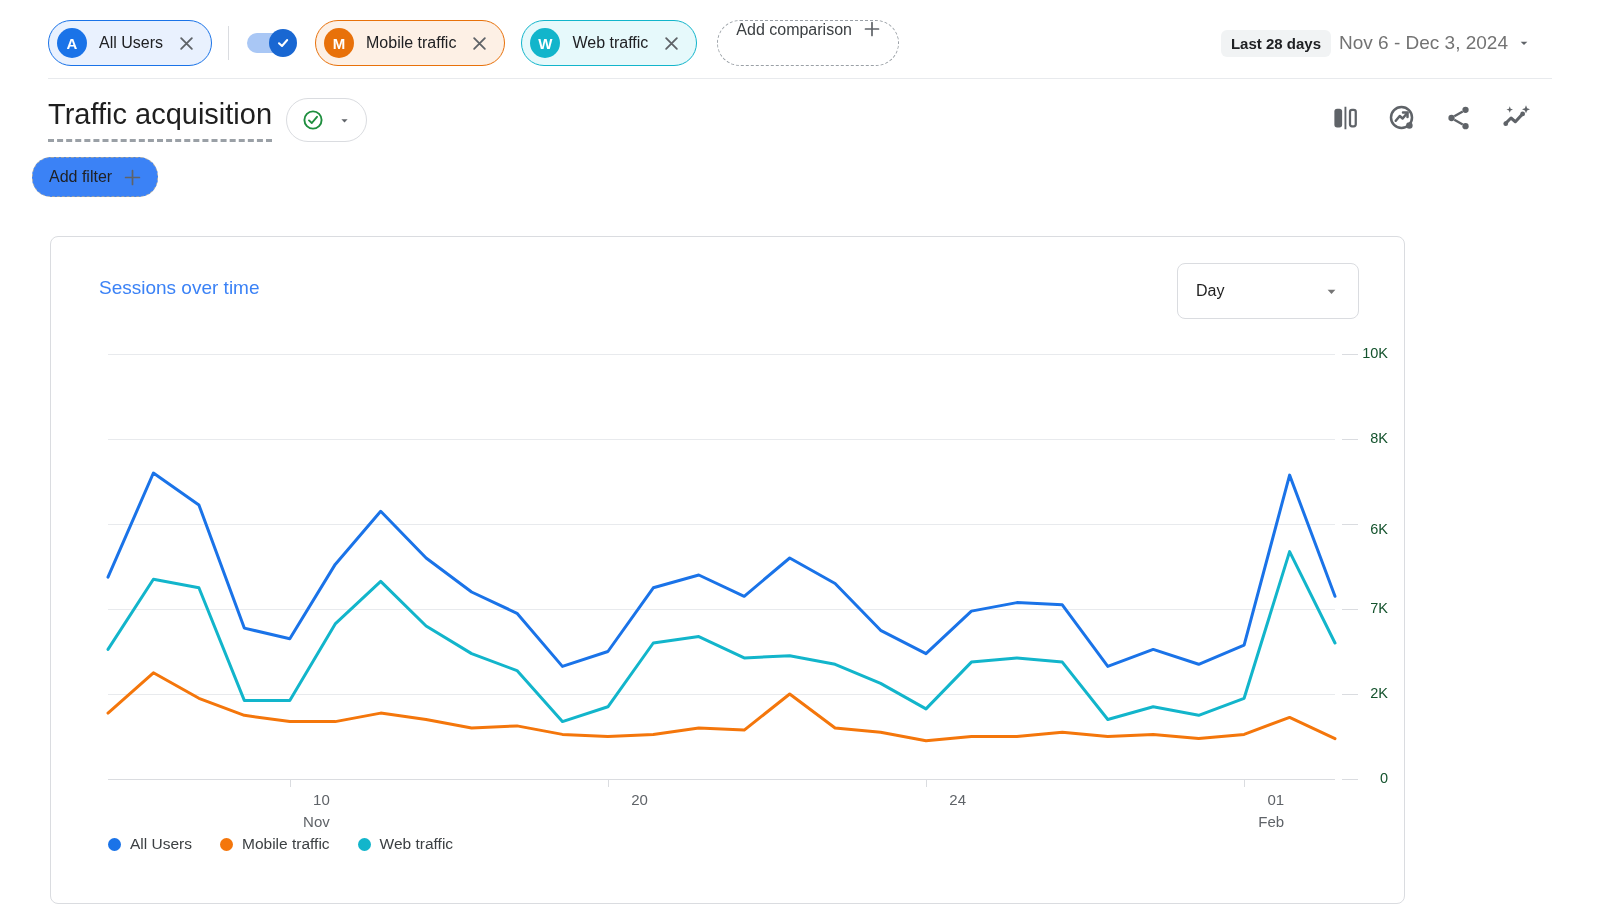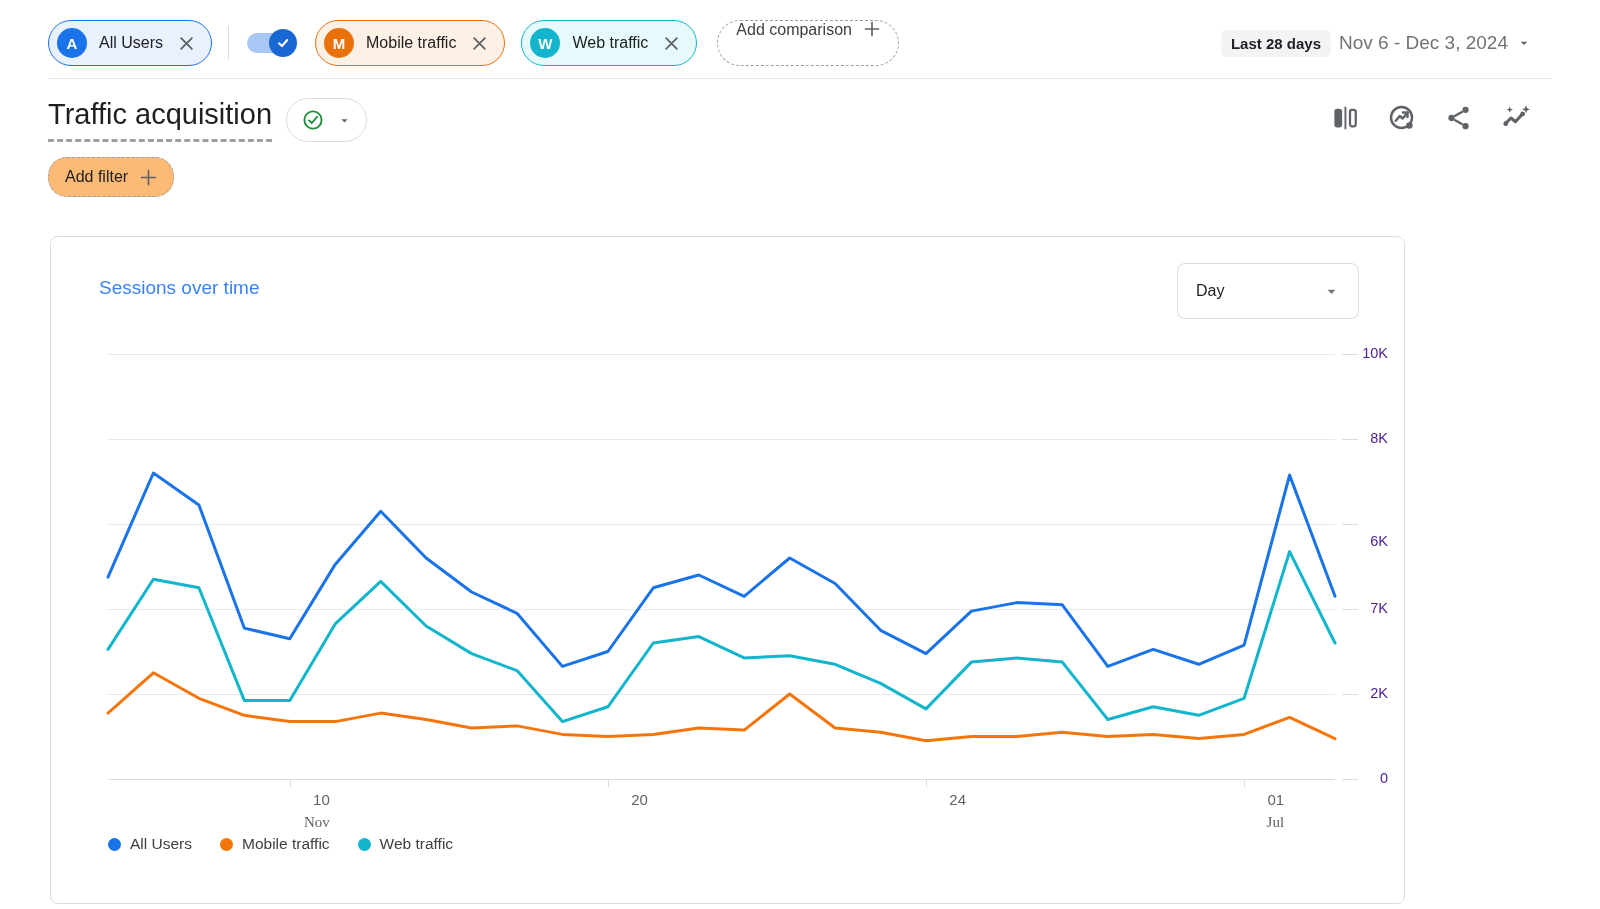--- a/index.html
+++ b/index.html
@@ -27,38 +27,38 @@
   .gap16{margin-left:16px;}
   .date-block{margin-left:auto;display:flex;align-items:center;gap:8px;}
   .date-preset{background:#f1f3f4;border-radius:6px;padding:5px 10px;font-size:15px;font-weight:700;color:#202124;}
   .date-range{font-size:19px;color:#737373;}
   .topbar-divider{position:absolute;left:48px;right:48px;top:78px;height:1px;background:#e8eaed;}
   .report-title-row{position:absolute;left:48px;top:96px;display:flex;align-items:flex-start;gap:14px;text-align:right;}
   .report-title{font-size:29px;font-weight:400;color:#1f1f1f;margin:0;padding-bottom:7px;
     border-bottom:3px dashed #9aa0a6;line-height:36px;}
   .status-pill{display:flex;align-items:center;gap:12px;border:1px solid #dadce0;border-radius:22px;
     padding:0 14px;height:42px;background:#fff;cursor:pointer;margin-top:2px;}
-  .add-filter{position:absolute;left:48px;top:157px;display:inline-flex;align-items:center;gap:12px;
-    border:1px dashed #9aa0a6;border-radius:19px;padding:0 16px;height:38px;font-size:16px;color:#202124;cursor:pointer;background:#fdba74;}
+  .add-filter{position:absolute;left:32px;top:157px;display:inline-flex;align-items:center;gap:12px;
+    border:1px dashed #9aa0a6;border-radius:19px;padding:0 16px;height:38px;font-size:16px;color:#202124;cursor:pointer;background:#3b82f6;}
   .header-actions{position:absolute;right:68px;top:102px;display:flex;gap:25px;}
   .icon-btn{width:32px;height:32px;display:flex;align-items:center;justify-content:center;cursor:pointer;}
   .card{position:absolute;left:50px;top:236px;width:1355px;height:668px;border:1px solid #dadce0;
     border-radius:8px;background:#fff;box-sizing:border-box;}
   .chart-title{position:absolute;left:48px;top:40px;font-size:19px;color:#3b82f6;}
   .granularity{position:absolute;left:1126px;top:26px;width:182px;height:56px;border:1px solid #dadce0;
     border-radius:8px;display:flex;align-items:center;justify-content:space-between;padding:0 18px;
     box-sizing:border-box;font-size:16px;color:#1f1f1f;cursor:pointer;background:#fff;}
   .chart-area{position:absolute;left:0;top:100px;width:1354px;height:560px;}
   .gridline{position:absolute;left:57px;width:1227px;height:1px;background:#e8eaed;}
   .gridline.zero{background:#dadce0;}
   .ytick-mark{position:absolute;left:1291px;width:16px;height:1px;background:#dadce0;}
-  .ytick-label{position:absolute;left:1270px;width:67px;text-align:right;font-size:14.5px;color:#4c1d95;}
+  .ytick-label{position:absolute;left:1270px;width:67px;text-align:right;font-size:14.5px;color:#14532d;}
   .xtick-mark{position:absolute;top:442px;width:1px;height:8px;background:#dadce0;}
   .xtick-label{position:absolute;top:452px;width:80px;text-align:right;font-size:15px;color:#5f6368;line-height:22px;}
-  .xsub{display:block;font-family:Liberation Serif, serif;}
+  .xsub{display:block;}
   svg.series-svg{position:absolute;left:0;top:0;width:1354px;height:560px;}
   .chart-legend{position:absolute;left:57px;top:498px;display:flex;gap:28px;align-items:center;
     font-size:15.5px;color:#3c4043;}
   .legend-item{display:flex;align-items:center;cursor:pointer;}
   .legend-dot{width:13px;height:13px;border-radius:50%;display:inline-block;margin-right:9px;}
 </style>
 </head>
 <body>
 
 <div class="topbar">
@@ -191,35 +191,35 @@
         <div class="ytick-mark" style="top:442px"></div>
         <div class="ytick-label" style="top:433px">0</div>
         <div class="gridline" style="top:357px"></div>
         <div class="ytick-mark" style="top:357px"></div>
         <div class="ytick-label" style="top:348px">2K</div>
         <div class="gridline" style="top:272px"></div>
         <div class="ytick-mark" style="top:272px"></div>
         <div class="ytick-label" style="top:263px">7K</div>
         <div class="gridline" style="top:187px"></div>
         <div class="ytick-mark" style="top:187px"></div>
-        <div class="ytick-label" style="top:196px">6K</div>
+        <div class="ytick-label" style="top:184px">6K</div>
         <div class="gridline" style="top:102px"></div>
         <div class="ytick-mark" style="top:102px"></div>
         <div class="ytick-label" style="top:93px">8K</div>
         <div class="gridline" style="top:17px"></div>
         <div class="ytick-mark" style="top:17px"></div>
         <div class="ytick-label" style="top:8px">10K</div>
         <div class="xtick-mark" style="left:238.77777777777777px"></div>
         <div class="xtick-label" style="left:198.77777777777777px">10<span class="xsub">Nov</span></div>
         <div class="xtick-mark" style="left:556.8888888888889px"></div>
         <div class="xtick-label" style="left:516.8888888888889px">20</div>
         <div class="xtick-mark" style="left:875px"></div>
         <div class="xtick-label" style="left:835px">24</div>
         <div class="xtick-mark" style="left:1193.111111111111px"></div>
-        <div class="xtick-label" style="left:1153.111111111111px">01<span class="xsub">Jul</span></div>
+        <div class="xtick-label" style="left:1153.111111111111px">01<span class="xsub">Feb</span></div>
       </div>
     <svg class="series-svg" viewBox="0 0 1354 560">
         <polyline points="57.0,240.1 102.4,136.0 147.9,167.9 193.3,291.1 238.8,301.8 284.2,227.4 329.7,174.3 375.1,221.0 420.6,255.0 466.0,276.3 511.4,329.4 556.9,314.5 602.3,250.8 647.8,238.0 693.2,259.3 738.7,221.0 784.1,246.5 829.6,293.3 875.0,316.6 920.4,274.1 965.9,265.6 1011.3,267.8 1056.8,329.4 1102.2,312.4 1147.7,327.3 1193.1,308.1 1238.6,138.1 1284.0,259.3" fill="none" stroke="#1a73e8" stroke-width="3" stroke-linejoin="round" stroke-linecap="round"></polyline>
         <polyline points="57.0,376.1 102.4,335.8 147.9,361.3 193.3,378.3 238.8,384.6 284.2,384.6 329.7,376.1 375.1,382.5 420.6,391.0 466.0,388.9 511.4,397.4 556.9,399.5 602.3,397.4 647.8,391.0 693.2,393.1 738.7,357.0 784.1,391.0 829.6,395.3 875.0,403.8 920.4,399.5 965.9,399.5 1011.3,395.3 1056.8,399.5 1102.2,397.4 1147.7,401.6 1193.1,397.4 1238.6,380.4 1284.0,401.6" fill="none" stroke="#f4760b" stroke-width="3" stroke-linejoin="round" stroke-linecap="round"></polyline>
         <polyline points="57.0,312.4 102.4,242.3 147.9,250.8 193.3,363.4 238.8,363.4 284.2,286.9 329.7,244.4 375.1,289.0 420.6,316.6 466.0,333.6 511.4,384.6 556.9,369.8 602.3,306.0 647.8,299.6 693.2,320.9 738.7,318.8 784.1,327.3 829.6,346.4 875.0,371.9 920.4,325.1 965.9,320.9 1011.3,325.1 1056.8,382.5 1102.2,369.8 1147.7,378.3 1193.1,361.3 1238.6,214.6 1284.0,306.0" fill="none" stroke="#12b5cb" stroke-width="3" stroke-linejoin="round" stroke-linecap="round"></polyline>
       </svg>
     <div class="chart-legend">
         <div class="legend-item">
           <span class="legend-dot" style="background:#1a73e8"></span>
           <span>All Users</span>

